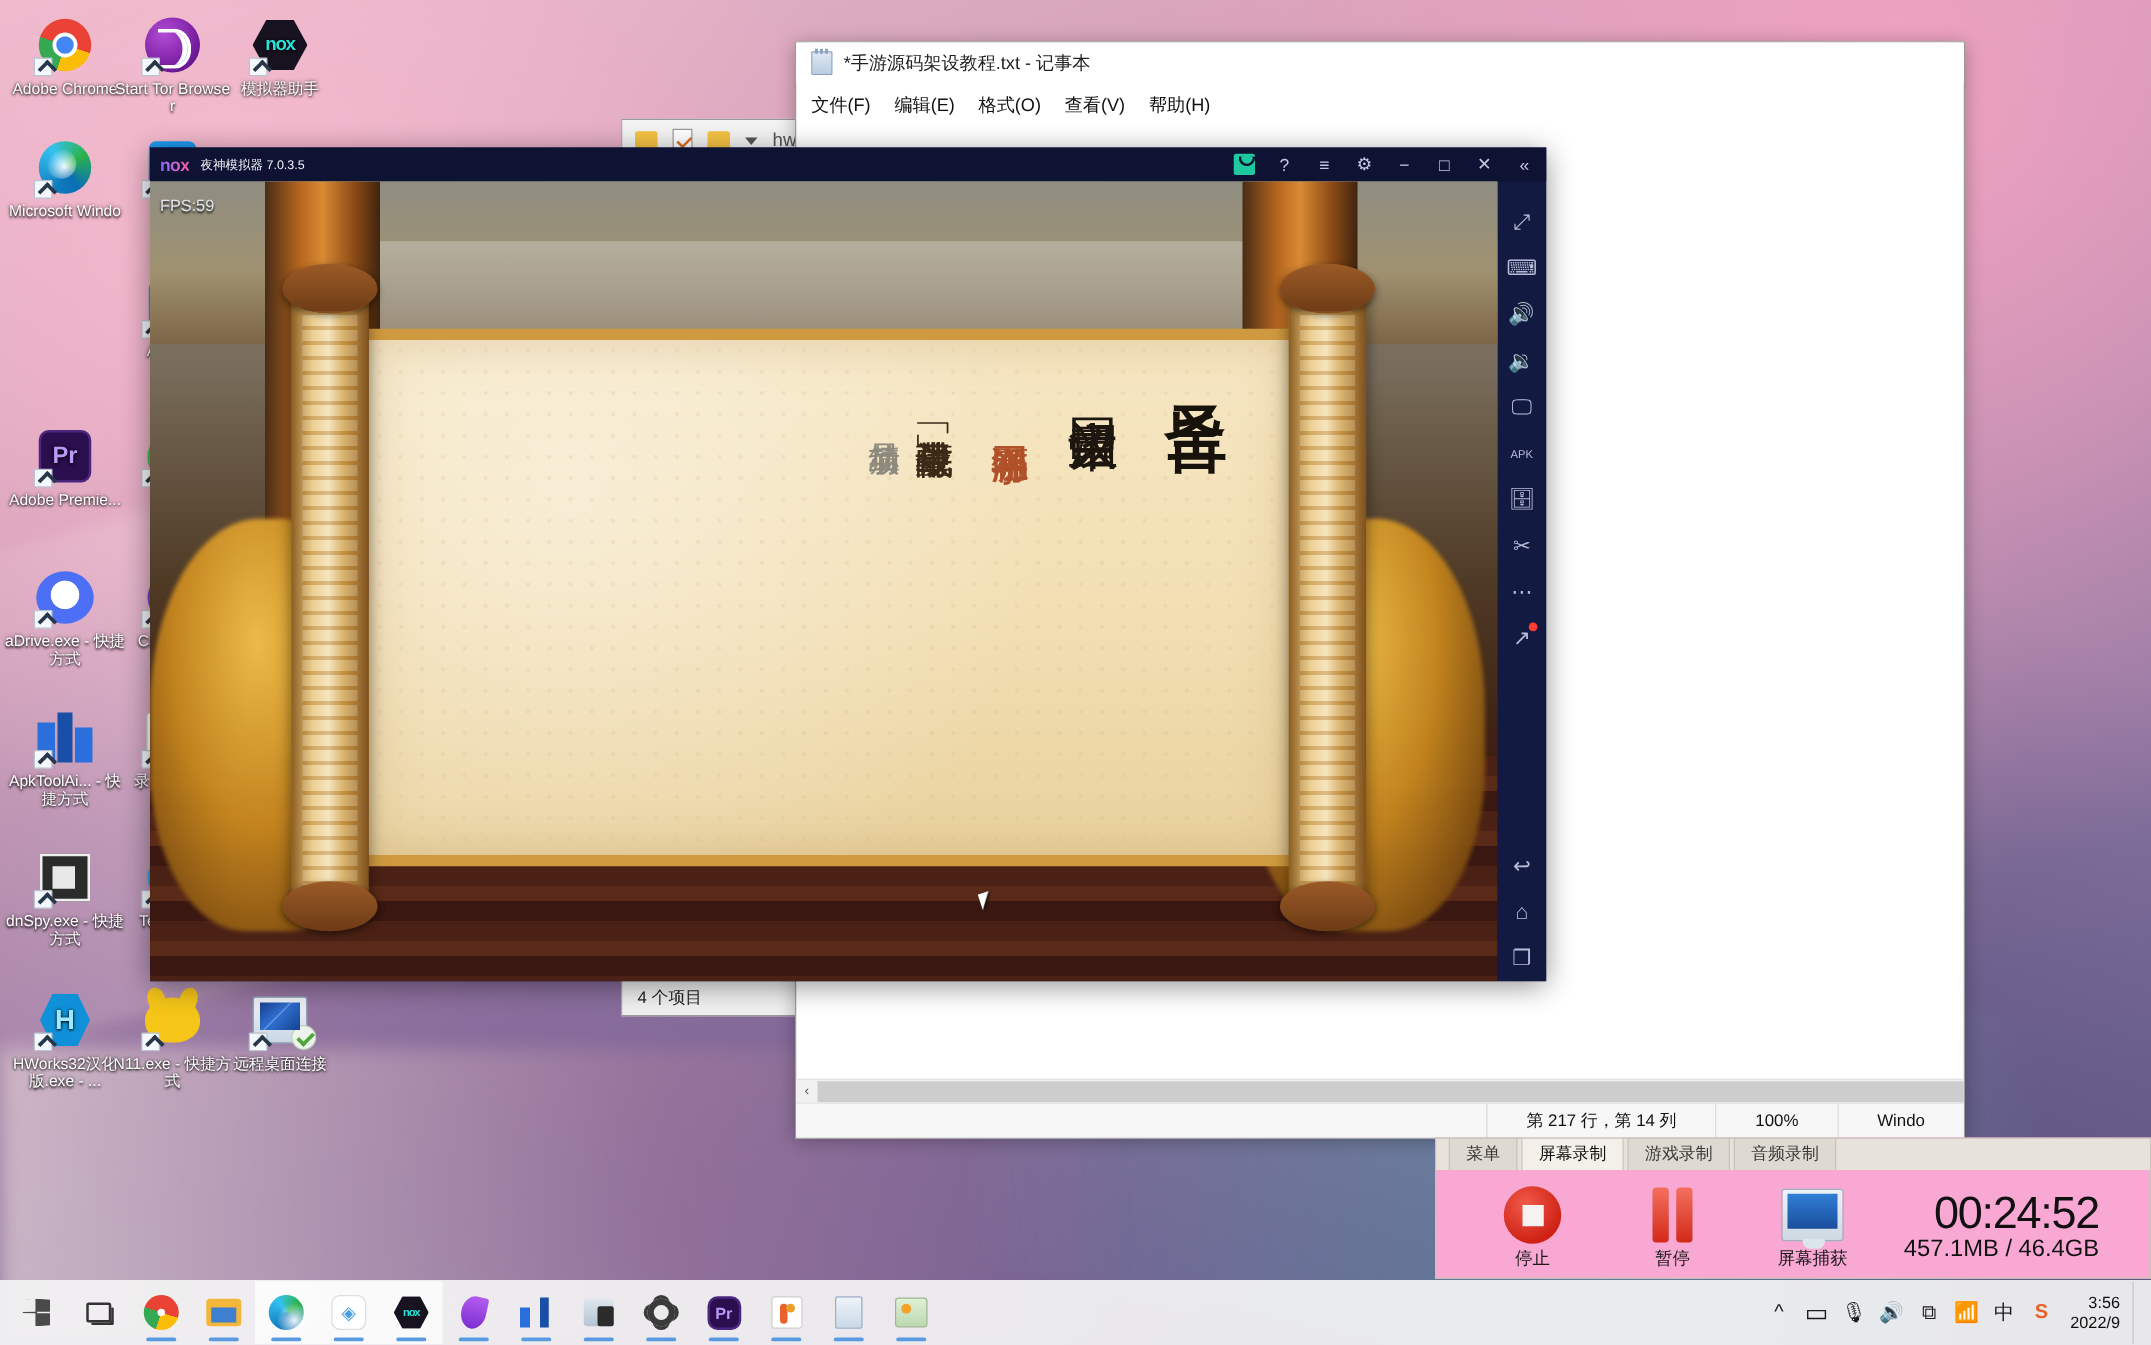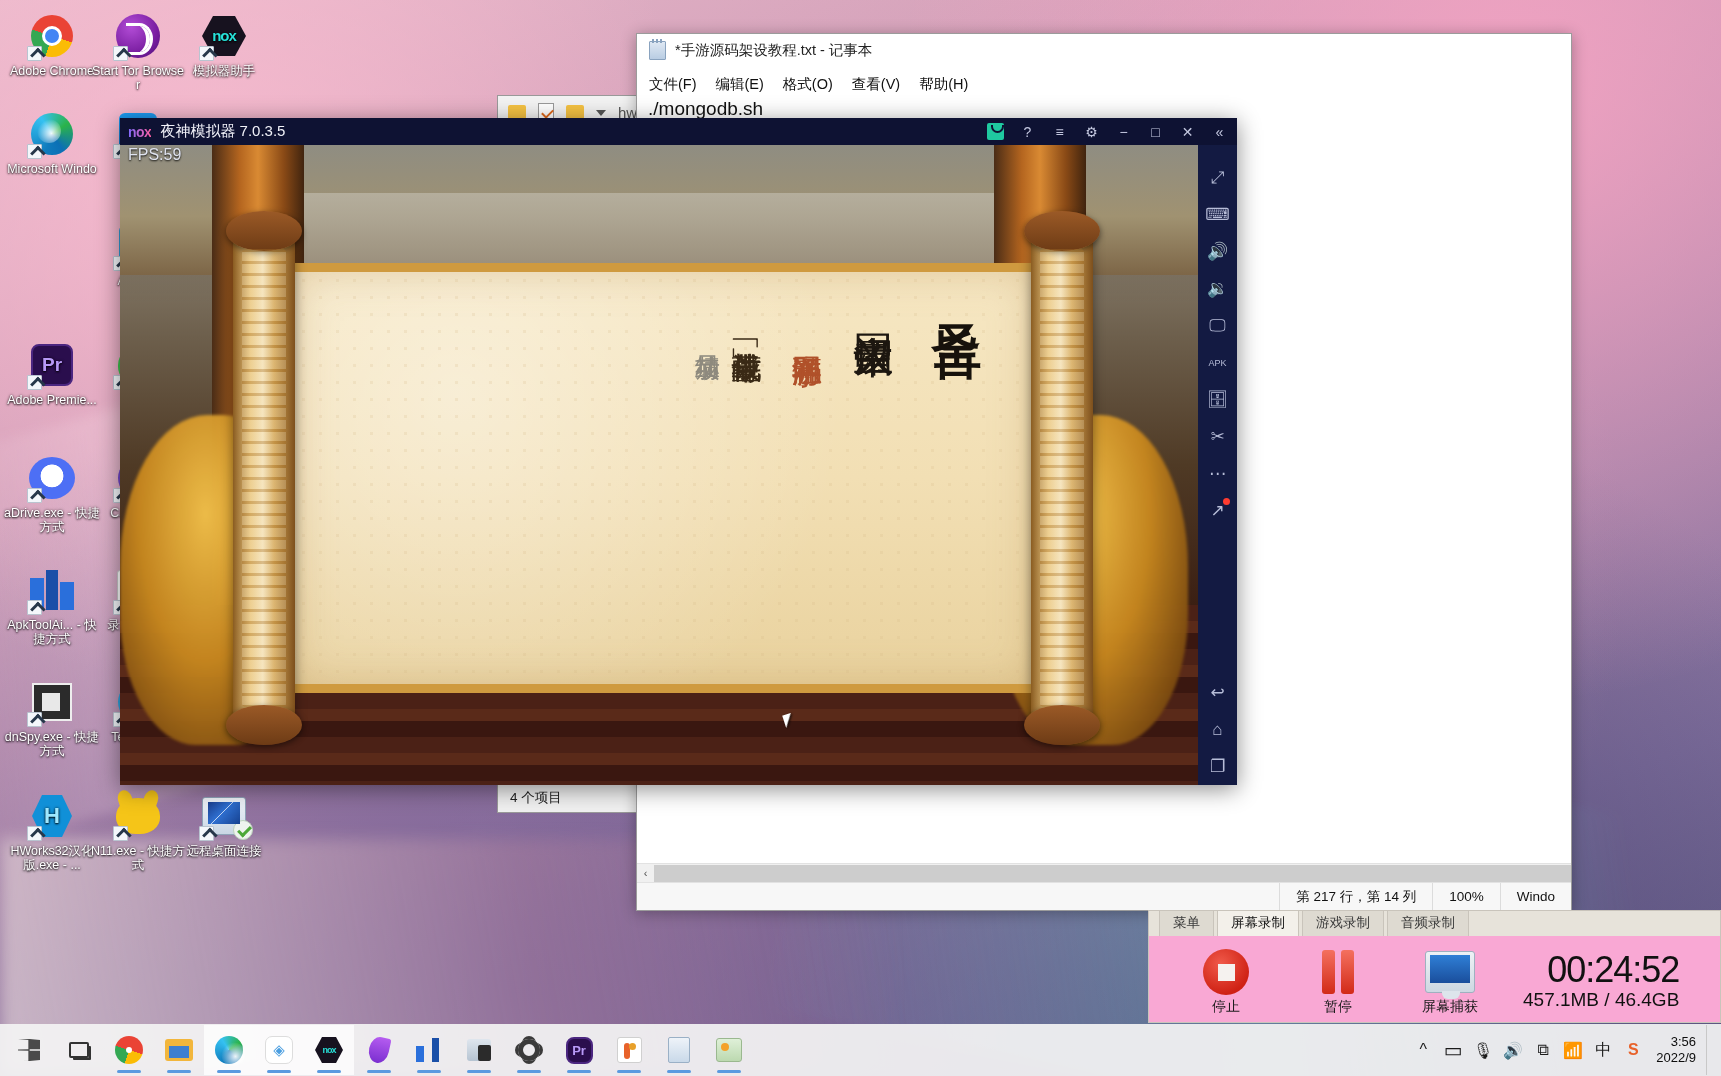--- a/index.html
+++ b/index.html
@@ -145,44 +145,44 @@
   #notepad .np-menu{height:28px;display:flex;align-items:flex-end;gap:19px;padding:0 12px;font-size:14.5px;color:#111;}
   #notepad .np-menu div{cursor:default;}
   #notepad .np-text{flex:1;position:relative;font-size:19px;color:#111;padding:2px 11px;overflow:hidden;}
   #notepad .np-line{line-height:26px;white-space:pre;}
   #notepad .np-tail{position:absolute;left:11px;bottom:31px;font-size:17px;color:#111;white-space:nowrap;}
   #notepad .np-hscroll{height:19px;background:#f0f0f0;border-top:1px solid #e2e2e2;display:flex;align-items:center;}
   #notepad .np-hscroll .arrow{width:17px;text-align:center;font-size:11px;color:#505050;}
   #notepad .np-hscroll .thumb{height:17px;background:#cdcdcd;flex:1;}
   #notepad .np-status{height:28px;background:#f7f7f7;border-top:1px solid #e2e2e2;display:flex;justify-content:flex-end;
     align-items:center;font-size:13.5px;color:#111;}
-  #notepad .np-status div{padding:0 16px;border-left:1px solid #dcdcdc;height:100%;display:flex;align-items:center;}
+  #notepad .np-status div{padding:0 31px;border-left:1px solid #dcdcdc;height:100%;display:flex;align-items:center;}
 
   
   #nox {
     position:absolute; left:120px; top:118px; width:1117px; height:667px;
     background:#0d1330; box-shadow:0 4px 22px rgba(0,0,0,.45);
     display:flex; flex-direction:column;
   }
   #nox .nox-title{height:27px;background:#0e1233;display:flex;align-items:center;padding:0 8px;color:#e8eaf5;}
   #nox .nox-logo{font-size:14px;font-weight:bold;letter-spacing:-.5px;
     background:linear-gradient(90deg,#7f6bff,#ff5fa2);-webkit-background-clip:text;background-clip:text;color:transparent;}
-  #nox .nox-name{font-size:15px;margin-left:9px;color:#f0f1f8;}
+  #nox .nox-name{font-size:10px;margin-left:9px;color:#f0f1f8;}
   #nox .tbtns{margin-left:auto;display:flex;align-items:center;gap:13px;}
   #nox .tbtn{width:19px;height:19px;display:flex;align-items:center;justify-content:center;color:#c4c8e0;font-size:14px;cursor:default;}
   #nox .bag{width:17px;height:17px;background:#1fc9a0;border-radius:2px;position:relative;}
   #nox .bag:after{content:"";position:absolute;left:4px;top:2px;width:9px;height:6px;
     border:2px solid #0e1233;border-top:none;border-radius:0 0 7px 7px;}
   #nox .nox-body{flex:1;display:flex;position:relative;overflow:hidden;}
   #nox .screen{flex:1;position:relative;overflow:hidden;
     background:linear-gradient(180deg,#8e8f86 0%,#9a9283 14%,#6e6456 32%,#4a3626 52%,#3a2015 74%,#2b1410 100%);}
   #nox .sidebar{width:39px;background:#131a42;display:flex;flex-direction:column;align-items:center;padding-top:14px;gap:0;}
   #nox .sb-ic{width:39px;height:37px;display:flex;align-items:center;justify-content:center;color:#b7bdd8;cursor:default;position:relative;}
   #nox .sb-gap{flex:1;}
-  #nox .fps{position:absolute;left:8px;top:1px;color:#dfe3ef;font-size:16px;text-shadow:0 1px 2px #000;z-index:5;}
+  #nox .fps{position:absolute;left:8px;top:12px;color:#dfe3ef;font-size:13px;text-shadow:0 1px 2px #000;z-index:5;}
   #nox .cursor{position:absolute;left:664px;top:569px;width:0;height:0;z-index:9;
     border-left:9px solid #fff;border-bottom:13px solid transparent;transform:rotate(-18deg);
     filter:drop-shadow(1px 1px 1px rgba(0,0,0,.8));}
 
   
   .bg-hall{position:absolute;inset:0;
     background:
       linear-gradient(180deg, rgba(0,0,0,.18), rgba(0,0,0,0) 25%),
       radial-gradient(ellipse at 50% 18%, rgba(214,176,112,.5), rgba(0,0,0,0) 55%),
       linear-gradient(180deg,#7d7a70 0,#8d8474 12%,#6d5f4c 30%,#4f3a25 50%,#3b1f13 72%,#2a120e 100%);
@@ -421,21 +421,20 @@
     <span>*手游源码架设教程.txt - 记事本</span>
   </div>
   <div class="np-menu" id="np-menu">
       <div>文件(F)</div>
       <div>编辑(E)</div>
       <div>格式(O)</div>
       <div>查看(V)</div>
       <div>帮助(H)</div>
     </div>
   <div class="np-text">
-    <div class="np-line">./mongodb.sh</div>
   </div>
   <div class="np-hscroll">
     <div class="arrow">‹</div>
     <div class="thumb"></div>
   </div>
   <div class="np-status">
     <div>第 217 行，第 14 列</div>
     <div>100%</div>
     <div>Windo</div>
   </div>

